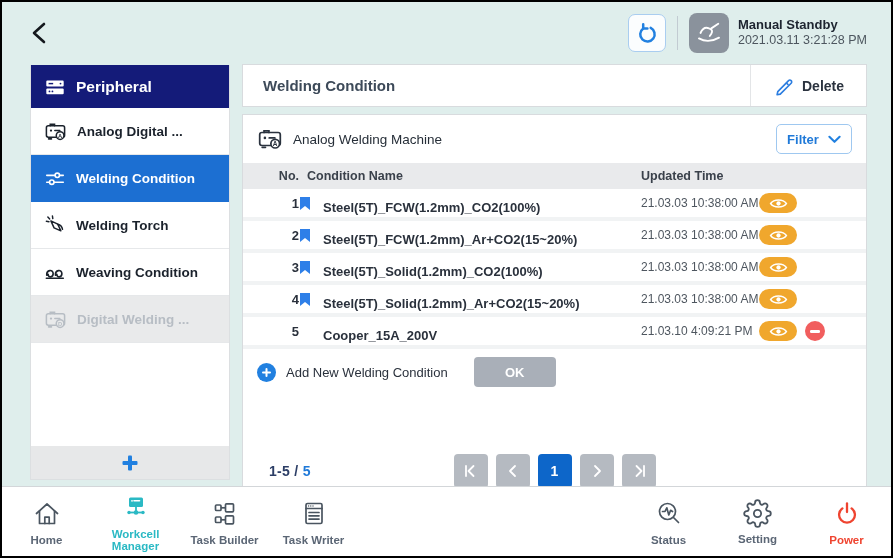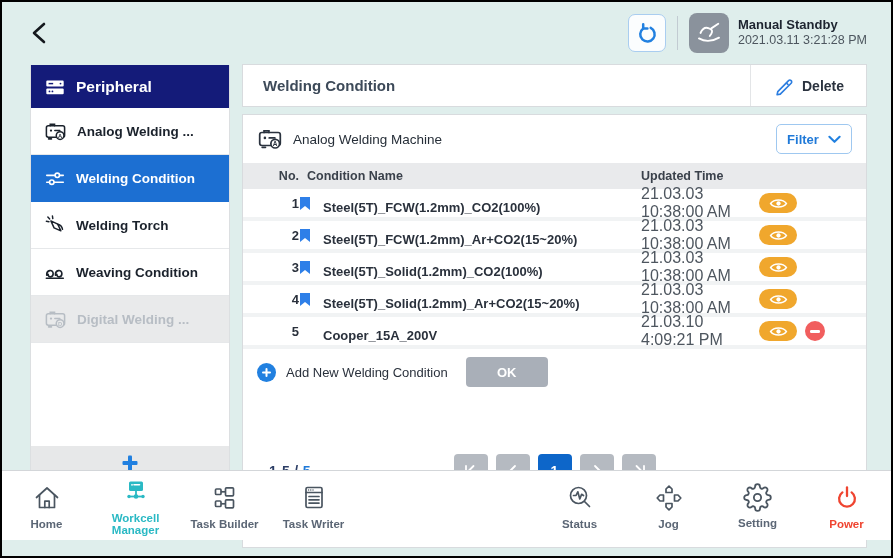--- a/index.html
+++ b/index.html
@@ -55,44 +55,44 @@
     font-weight:bold; font-size:12.5px; color:#3a414b; }
   .c-no{ width:36px; margin-left:20px; text-align:right; flex:none; }
   .c-bm{ width:24px; flex:none; display:flex; align-items:center; }
   .c-name{ flex:1; min-width:0; white-space:nowrap; overflow:hidden;margin-top:8px; }
   .c-name-h{ flex:1; padding-left:8px; }
   .c-time{ width:118px; flex:none; }
   .c-act{ width:107px; flex:none; display:flex; align-items:center; gap:8px; }
   .trow{ height:32px; flex:none; display:flex; align-items:center; border-bottom:4px solid #f1f3f4; cursor:pointer; background:#fff; }
   .trow .c-no{ font-weight:bold; font-size:13px; color:#2a313c; }
   .trow .c-name{ font-weight:bold; font-size:13px; color:#2a313c; }
-  .trow .c-time{ font-size:16px; color:#4e565f; }
+  .trow .c-time{ font-size:12px; color:#4e565f; }
   .eye-pill{ width:38px; height:20px; border-radius:10px; background:#f0a72d; border:none;
     display:flex; align-items:center; justify-content:center; cursor:pointer; }
   .minus-btn{ width:20px; height:20px; border-radius:50%; background:#f15e5e; border:none;
     display:flex; align-items:center; justify-content:center; cursor:pointer; }
   .add-row{ height:46px; flex:none; display:flex; align-items:center; gap:10px; padding:12px 14px; }
   .add-circle{ width:19px; height:19px; border-radius:50%; background:#2180e0;
     display:flex; align-items:center; justify-content:center; flex:none; cursor:pointer; }
   .add-label{ font-size:13px; color:#2a313c; }
   .gray-btn{ height:30px; background:#a9afb8; color:#fff; font-weight:bold; font-size:13px;
     border:none; border-radius:4px; cursor:pointer; }
   .dup-btn{ margin-left:auto; width:142px; }
-  .ok-btn{ margin-left:8px; width:82px; }
+  .ok-btn{ margin-left:16px; width:82px; }
   .pager-row{ flex:1; position:relative; display:flex; align-items:center; }
   .range{ padding-left:26px; font-weight:bold; font-size:14px; color:#2c3e66; letter-spacing:.3px; }
   .range .total{ color:#1f79d8; }
   .pager{ position:absolute; left:50%; transform:translateX(-50%); display:flex; gap:8px; }
   .pg-btn{ width:34px; height:34px; border:none; border-radius:4px; background:#b5bac1;
     display:flex; align-items:center; justify-content:center; cursor:pointer;
     color:#fff; font-weight:bold; font-size:14px; }
   .pg-btn.active{ background:#0d66c9; }
 
   
-  .bottomnav{ position:absolute; left:0; right:0; bottom:16px; height:70px; background:#fff;
+  .bottomnav{ position:absolute; left:0; right:0; bottom:0; height:70px; background:#fff;
     border-top:1px solid #d3d6d9; display:flex; align-items:center; }
   .nav-item{ width:89px; display:flex; flex-direction:column; align-items:center; gap:5px; cursor:pointer; padding-top:2px; }
   .nav-item .lbl{ font-weight:bold; font-size:11.5px; color:#5b6675; text-align:center; }
   .nav-item.active .lbl{ color:#2ab9c4; }
   .nav-item.power .lbl{ color:#ef4430; }
   .nav-spacer{ flex:1; }
   .navgroup-right{ display:flex; }
   svg{ display:block; }
 </style>
 </head>
@@ -154,21 +154,21 @@
         <svg width="23" height="23" viewBox="0 0 24 24" fill="none" stroke="#1b222c" stroke-width="1.6" stroke-linecap="round">
           <path d="M6.5 6 v-1.6 h4.5 v1.6"></path>
           <rect x="2.5" y="6" width="19" height="12" rx="2"></rect>
           <circle cx="7.3" cy="11" r="1.2" fill="#1b222c" stroke="none"></circle>
           <line x1="11.3" y1="11" x2="16.5" y2="11"></line>
           <line x1="4.8" y1="19.7" x2="7.8" y2="19.7"></line>
           <circle cx="16.8" cy="16.3" r="4" fill="#ffffff"></circle>
           <text x="16.8" y="18.4" font-size="6" font-weight="bold" text-anchor="middle" fill="#1b222c" stroke="none" font-family="Liberation Sans, sans-serif">A</text>
         </svg>
       </span>
-      <span>Analog Welding ...</span>
+      <span>Analog Digital ...</span>
     </div>
 
     <div class="sb-item selected">
       <span>
         <svg width="22" height="22" viewBox="0 0 24 24" fill="none" stroke="#fff" stroke-width="1.8" stroke-linecap="round">
           <line x1="3" y1="8" x2="21" y2="8"></line>
           <circle cx="14.5" cy="8" r="2.4" fill="#1c6fd2"></circle>
           <line x1="3" y1="15.5" x2="21" y2="15.5"></line>
           <circle cx="8.5" cy="15.5" r="2.4" fill="#1c6fd2"></circle>
         </svg>
@@ -500,31 +500,20 @@
           <svg width="30" height="30" viewBox="0 0 30 30" fill="none" stroke="#4a5560" stroke-width="1.7" stroke-linecap="round" stroke-linejoin="round">
             <circle cx="13.5" cy="12.5" r="8"></circle>
             <polyline points="8.5,12.5 11,12.5 12.8,8.8 14.8,16 16.6,11.3 18.5,12.5"></polyline>
             <line x1="19.5" y1="18.5" x2="24.5" y2="23.5"></line>
           </svg>
         </span>
         <span class="lbl">Status</span>
       </div>
       <div class="nav-item">
         <span>
-          <svg width="30" height="30" viewBox="0 0 30 30" fill="none" stroke="#4a5560" stroke-width="1.7" stroke-linejoin="round">
-            <polygon points="12,9.5 18,9.5 18,6 15,3.2 12,6"></polygon>
-            <polygon points="12,20.5 18,20.5 18,24 15,26.8 12,24"></polygon>
-            <polygon points="9.5,12 9.5,18 6,18 3.2,15 6,12"></polygon>
-            <polygon points="20.5,12 20.5,18 24,18 26.8,15 24,12"></polygon>
-          </svg>
-        </span>
-        <span class="lbl">Jog</span>
-      </div>
-      <div class="nav-item">
-        <span>
           <svg width="29" height="29" viewBox="0 0 24 24" fill="none" stroke="#4a5560" stroke-width="1.5" stroke-linecap="round" stroke-linejoin="round">
             <circle cx="12" cy="12" r="3"></circle>
             <path d="M19.4 15a1.65 1.65 0 0 0 .33 1.82l.06.06a2 2 0 0 1 0 2.83 2 2 0 0 1-2.83 0l-.06-.06a1.65 1.65 0 0 0-1.82-.33 1.65 1.65 0 0 0-1 1.51V21a2 2 0 0 1-2 2 2 2 0 0 1-2-2v-.09A1.65 1.65 0 0 0 9 19.4a1.65 1.65 0 0 0-1.82.33l-.06.06a2 2 0 0 1-2.83 0 2 2 0 0 1 0-2.83l.06-.06a1.65 1.65 0 0 0 .33-1.82 1.65 1.65 0 0 0-1.51-1H3a2 2 0 0 1-2-2 2 2 0 0 1 2-2h.09A1.65 1.65 0 0 0 4.6 9a1.65 1.65 0 0 0-.33-1.82l-.06-.06a2 2 0 0 1 0-2.83 2 2 0 0 1 2.83 0l.06.06a1.65 1.65 0 0 0 1.82.33H9a1.65 1.65 0 0 0 1-1.51V3a2 2 0 0 1 2-2 2 2 0 0 1 2 2v.09a1.65 1.65 0 0 0 1 1.51 1.65 1.65 0 0 0 1.82-.33l.06-.06a2 2 0 0 1 2.83 0 2 2 0 0 1 0 2.83l-.06.06a1.65 1.65 0 0 0-.33 1.82V9a1.65 1.65 0 0 0 1.51 1H21a2 2 0 0 1 2 2 2 2 0 0 1-2 2h-.09a1.65 1.65 0 0 0-1.51 1z"></path>
           </svg>
         </span>
         <span class="lbl">Setting</span>
       </div>
       <div class="nav-item power">
         <span>
           <svg width="30" height="30" viewBox="0 0 30 30" fill="none" stroke="#ef4430" stroke-width="2.3" stroke-linecap="round">

